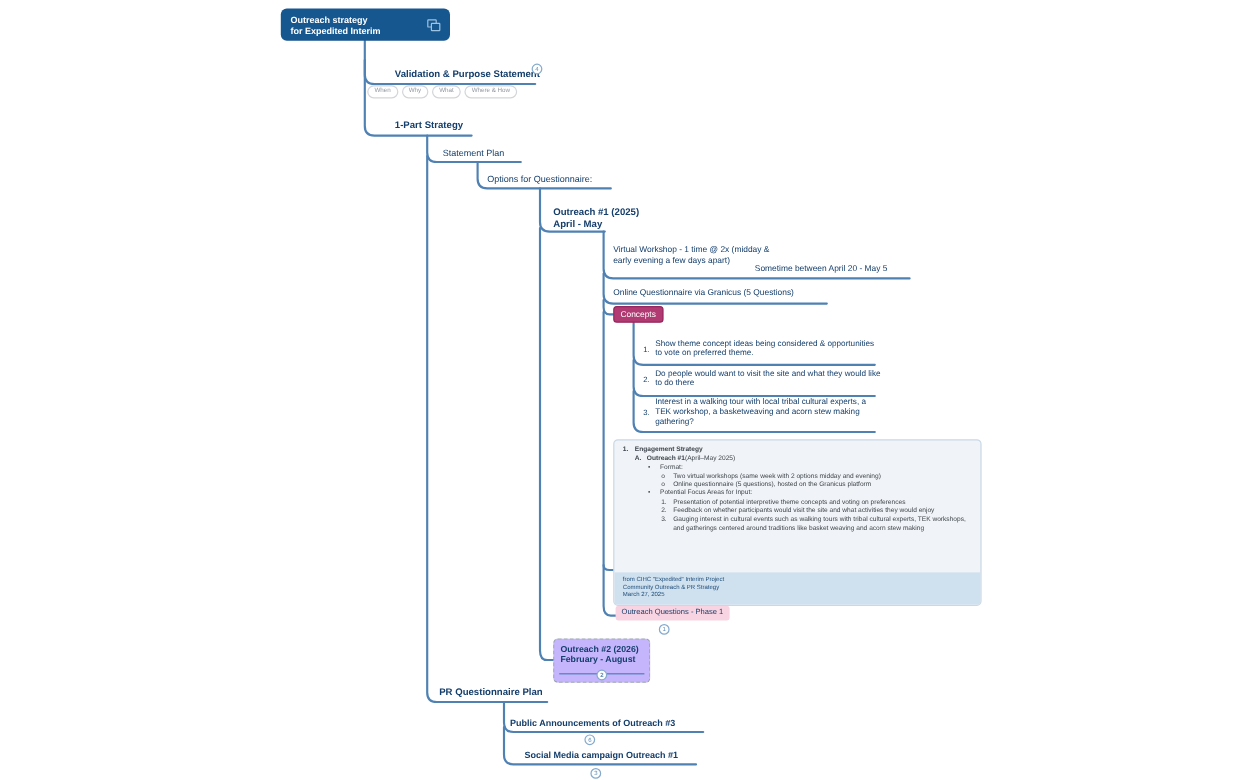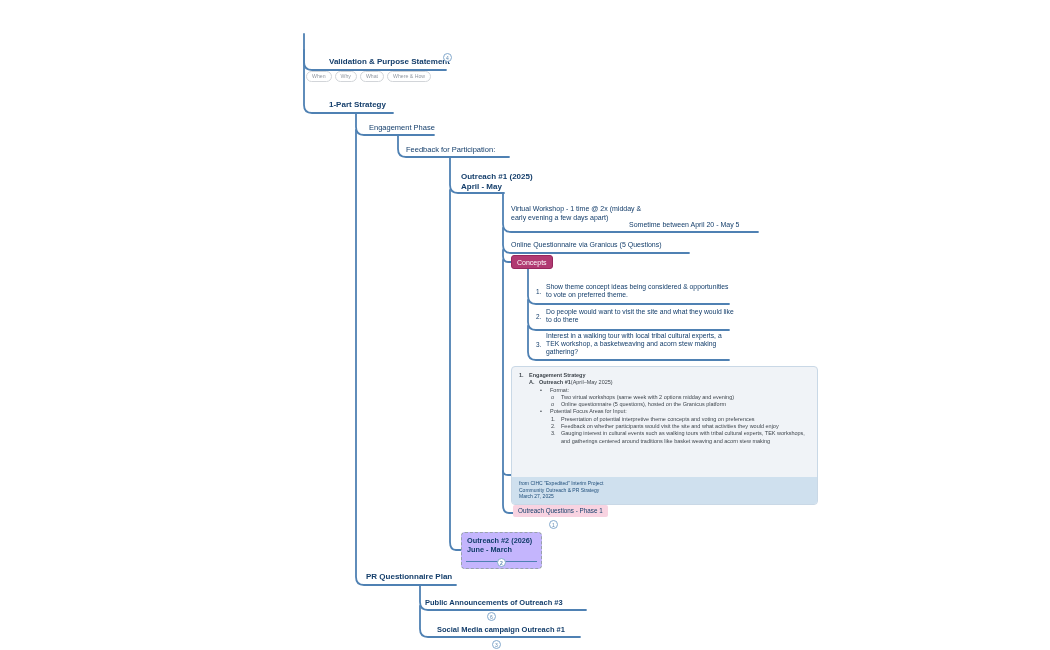--- a/index.html
+++ b/index.html
@@ -69,33 +69,43 @@
       <path d="M503 260 V505 Q503 513 509 513 H514"></path>
       <path d="M503 471 Q503 475 508 475 H511"></path>
       <path d="M528 269 V296 Q528 304 536 304 H729"></path>
       <path d="M528 300 V322 Q528 330 536 330 H729"></path>
       <path d="M528 326 V352 Q528 360 536 360 H729"></path>
       <path d="M420 585 V602 Q420 610 428 610 H586"></path>
       <path d="M420 606 V629 Q420 637 428 637 H580"></path>
     </g>
   </svg>
 
+  <div class="rootbox">
+    <div class="title">
+      <div>Outreach strategy</div>
+      <div>for Expedited Interim</div>
+    </div>
+    <span class="root-icon">
+        <i></i>
+        <i></i>
+      </span>
+  </div>
 
   <div class="node b fs8" style="left:329px;top:57px;">Validation &amp; Purpose Statement</div>
   <div class="badge" style="left:443px;top:53px;">4</div>
   <div class="tagrow">
     <span class="tag">When</span>
     <span class="tag">Why</span>
     <span class="tag">What</span>
     <span class="tag">Where &amp; How</span>
   </div>
 
   <div class="node b fs8" style="left:329px;top:100px;">1-Part Strategy</div>
-  <div class="node fs75" style="left:369px;top:123px;">Engagement Phase</div>
-  <div class="node fs75" style="left:406px;top:145px;">Feedback for Participation:</div>
+  <div class="node fs75" style="left:369px;top:123px;">Statement Plan</div>
+  <div class="node fs75" style="left:406px;top:145px;">Options for Questionnaire:</div>
 
   <div class="node b fs8" style="left:461px;top:172px;">
     <div>Outreach #1 (2025)</div>
     <div>April - May</div>
   </div>
 
   <div class="node fs7 wrap" style="left:511px;top:205px;width:132px;">Virtual Workshop - 1 time @ 2x (midday &amp; early evening a few days apart)</div>
   <div class="node fs7" style="left:629px;top:221px;">Sometime between April 20 - May 5</div>
   <div class="node fs7" style="left:511px;top:241px;">Online Questionnaire via Granicus (5 Questions)</div>
 
@@ -160,21 +170,21 @@
       <div>Community Outreach &amp; PR Strategy</div>
       <div>March 27, 2025</div>
     </div>
   </div>
 
   <div class="pinknote">Outreach Questions - Phase 1</div>
   <div class="badge" style="left:549px;top:520px;">1</div>
 
   <div class="dashbox">
     <div>Outreach #2 (2026)</div>
-    <div>June - March</div>
+    <div>February - August</div>
     <div class="uline"></div>
     <div class="badge">2</div>
   </div>
 
   <div class="node b fs8" style="left:366px;top:572px;">PR Questionnaire Plan</div>
   <div class="node b fs75" style="left:425px;top:598px;">Public Announcements of Outreach #3</div>
   <div class="badge" style="left:487px;top:612px;">6</div>
   <div class="node b fs75" style="left:425px;top:625px;margin-left:12px;">Social Media campaign Outreach #1</div>
   <div class="badge" style="left:492px;top:640px;">3</div>
 

